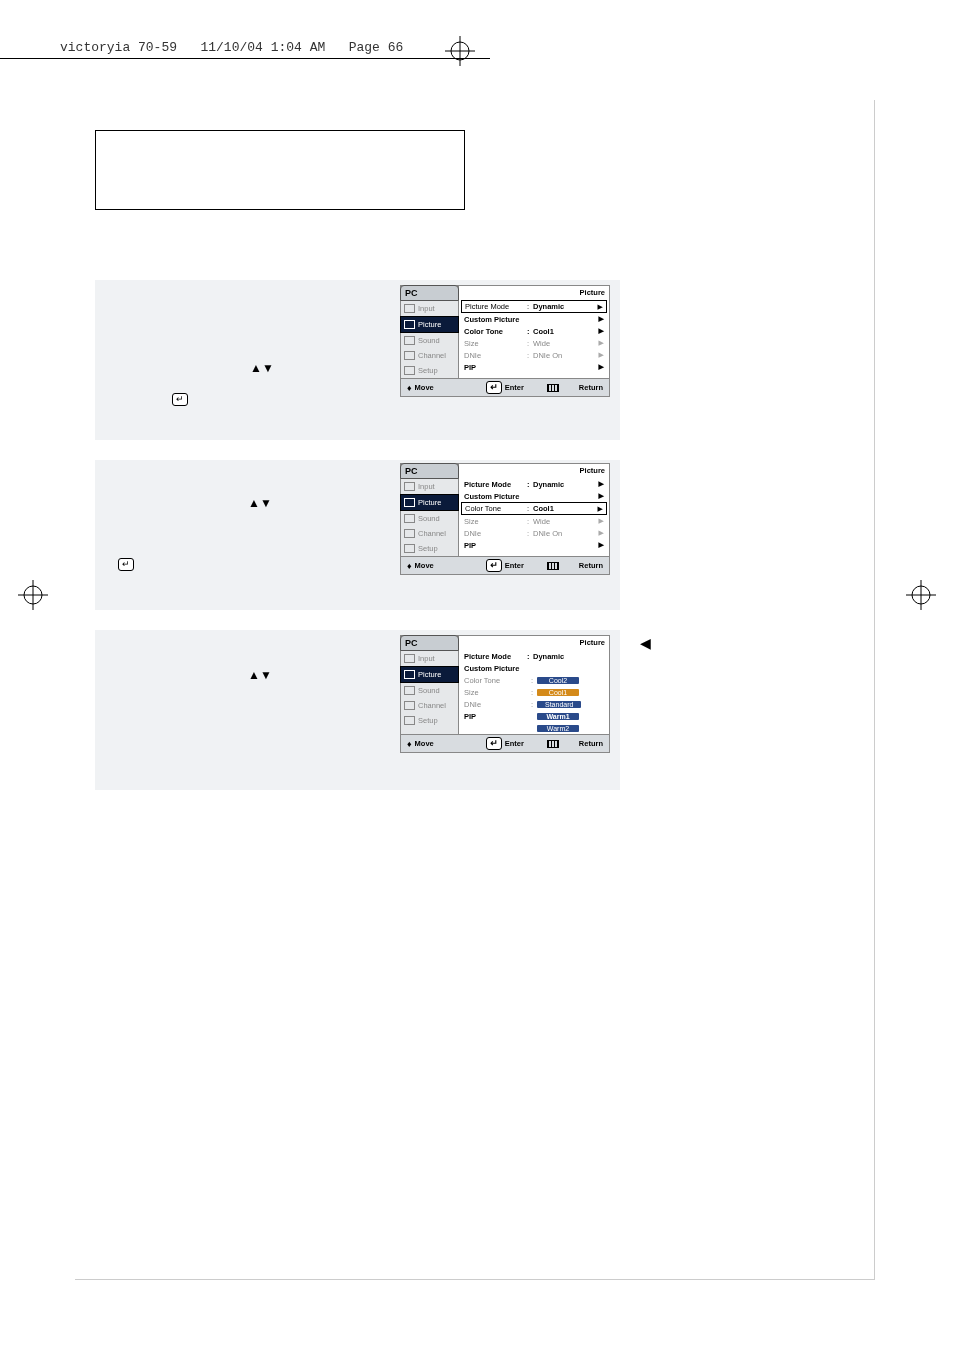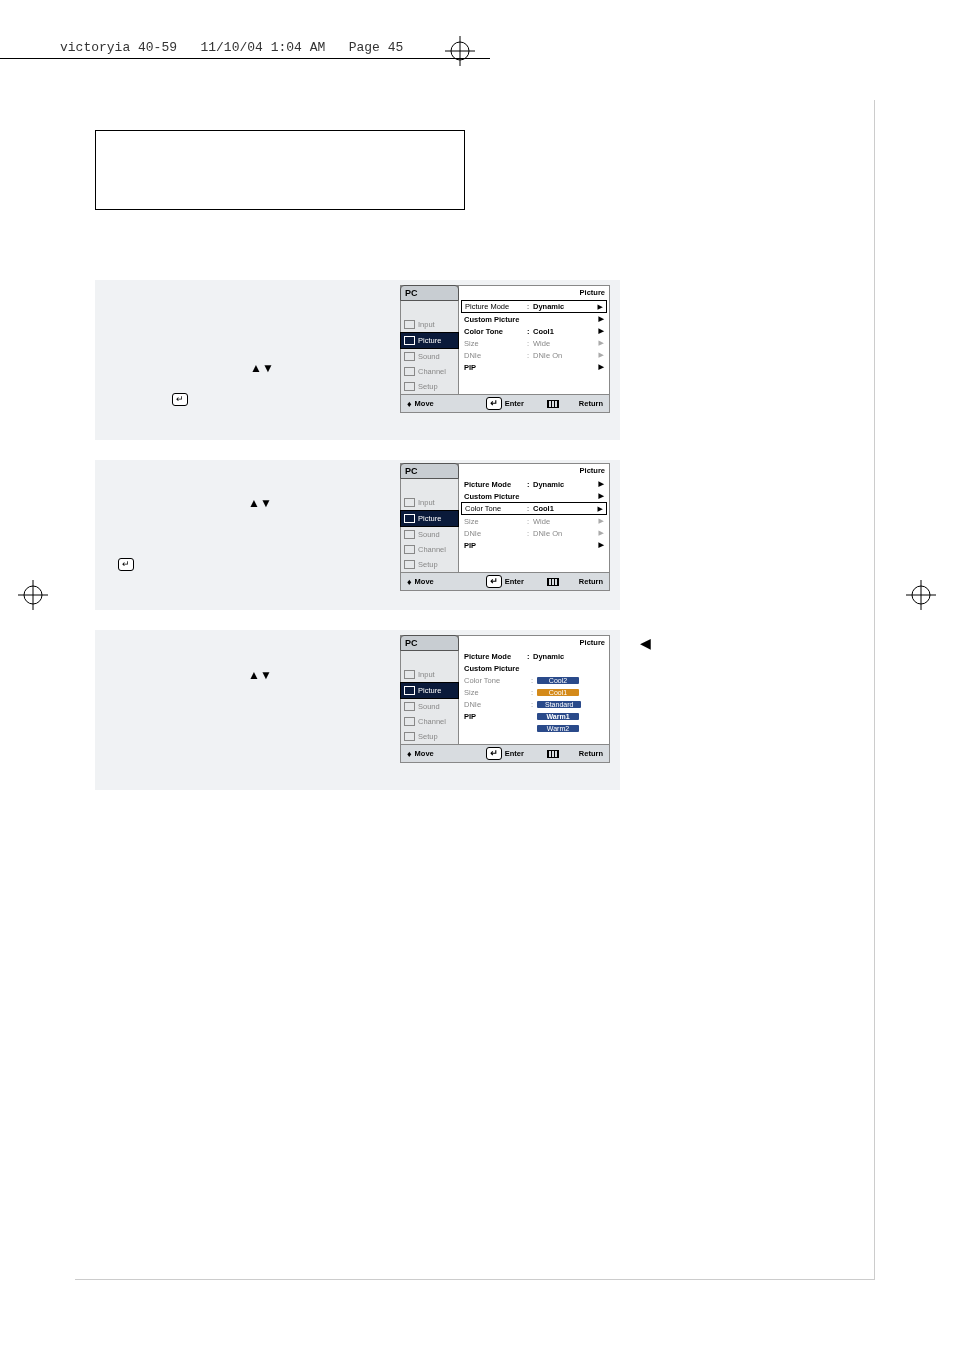--- a/index.html
+++ b/index.html
@@ -112,21 +112,21 @@
   }
   .osd-left {
     width: 58px;
     background: #e6e8ea;
     border-right: 1px solid #888;
   }
   .osd-tab-title {
     background: #c8cdd2;
     border: 1px solid #555;
     border-radius: 4px 4px 0 0;
-    margin: -1px -1px 16px -1px;
+    margin: -1px -1px 0 -1px;
     padding: 2px 4px;
     font-weight: bold;
     font-size: 9px;
   }
   .nav-item {
     display: flex;
     align-items: center;
     gap: 3px;
     padding: 3px 3px;
     font-size: 7.5px;
@@ -206,23 +206,23 @@
   .updown { font-size: 9px; }
   .ret-icon {
     width: 12px; height: 8px; border: 1px solid #000; display:inline-block;
     background: repeating-linear-gradient(90deg,#000 0 1px, transparent 1px 3px);
   }
 </style>
 </head>
 <body>
 
 <div class="header-line">
-  <span>victoryia 40-59</span>&nbsp;&nbsp;
+  <span>victoryia 70-59</span>&nbsp;&nbsp;
   <span>11/10/04 1:04 AM</span>&nbsp;&nbsp;
-  <span>Page 45</span>
+  <span>Page 66</span>
 </div>
 <div class="header-rule"></div>
 
 <svg class="print-mark-top" viewBox="0 0 30 30">
   <circle cx="15" cy="15" r="9" fill="none" stroke="#000" stroke-width="1"></circle>
   <line x1="15" y1="0" x2="15" y2="30" stroke="#000" stroke-width="1"></line>
   <line x1="0" y1="15" x2="30" y2="15" stroke="#000" stroke-width="1"></line>
 </svg>
 <svg class="print-mark-right" viewBox="0 0 30 30">
   <circle cx="15" cy="15" r="9" fill="none" stroke="#000" stroke-width="1"></circle>

